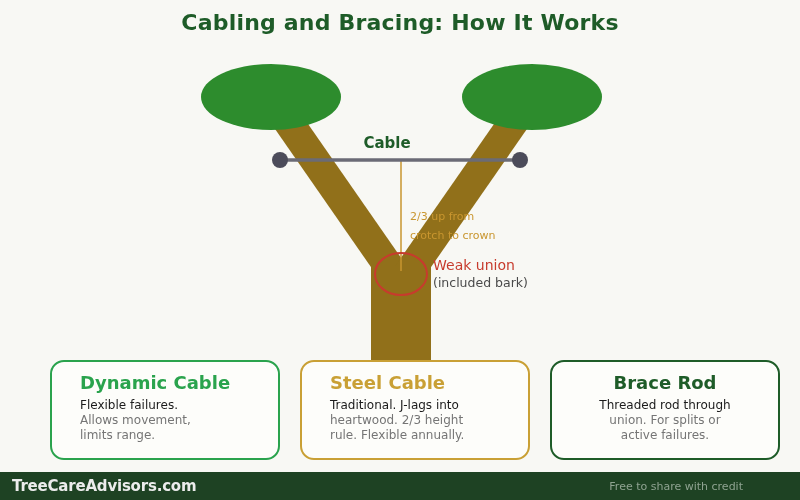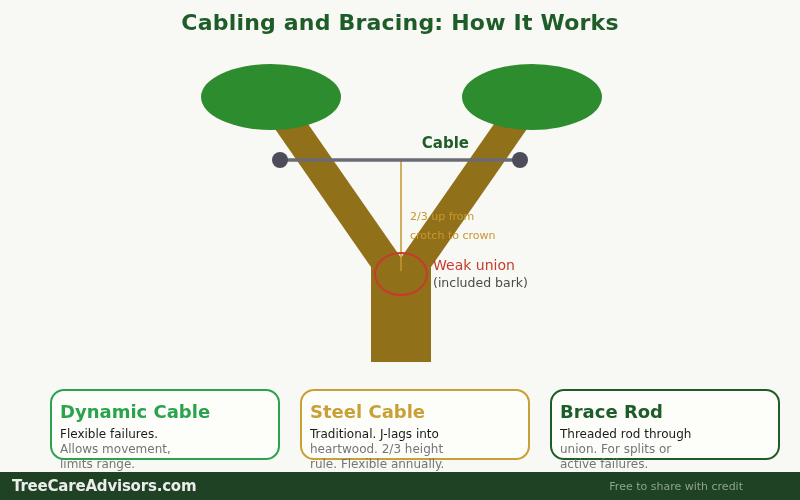--- a/index.html
+++ b/index.html
@@ -14,21 +14,21 @@
     font-size:22px;font-weight:bold;color:#1e5c28;letter-spacing:.2px;
   }
   .subtitle{
     position:absolute;top:39px;left:0;right:0;text-align:center;
     font-size:14px;color:#666664;
   }
   
   .tree-svg{position:absolute;left:0;top:0;}
   
   .cable-label{
-    position:absolute;left:349px;top:134px;width:120px;text-align:right;
+    position:absolute;left:327px;top:134px;width:120px;text-align:center;
     font-size:15px;font-weight:bold;color:#1e5c28;
   }
   .height-note{
     position:absolute;left:410px;top:207px;
     font-size:11px;line-height:19px;color:#c9962f;white-space:pre-line;
   }
   .weak-union{
     position:absolute;left:433px;top:257px;
     font-size:14px;color:#c73b2d;
   }
@@ -36,30 +36,30 @@
     position:absolute;left:433px;top:275px;
     font-size:12.5px;color:#4a4a4a;
   }
   
   .cards{
     position:absolute;left:50px;top:360px;width:730px;height:100px;
     display:flex;gap:20px;
   }
   .card{
     flex:1;background:#fdfdfa;border:2px solid #0369a1;border-radius:14px;
-    padding:8px 8px;box-sizing:border-box;margin-top:29px;
+    padding:8px 28px;box-sizing:border-box;
   }
   .card-title{font-size:18px;font-weight:bold;margin:2px 0 5px 0;}
   .card-line{font-size:12px;line-height:15px;color:#757575;}
   .card-line.dark{color:#1b1b1b;}
   .card-green{border-color:#2aa34d;}
   .card-green .card-title{color:#2aa34d;}
   .card-gold{border-color:#c9a035;}
   .card-gold .card-title{color:#c9a035;}
-  .card-dgreen{border-color:#1e5c28;}
+  .card-dgreen{border-color:#1e5c28;text-align:center;}
   .card-dgreen .card-title{color:#1e5c28;}
   
   .footer{
     position:absolute;left:0;bottom:0;width:800px;height:28px;
     background:#1e4223;display:flex;align-items:center;
     justify-content:space-between;box-sizing:border-box;
     padding:0 57px 0 12px;
   }
   .footer-brand{font-size:15px;font-weight:bold;color:#ececec;letter-spacing:-.2px;text-align:right;}
   .footer-license{font-size:11px;color:#8fa391;}

